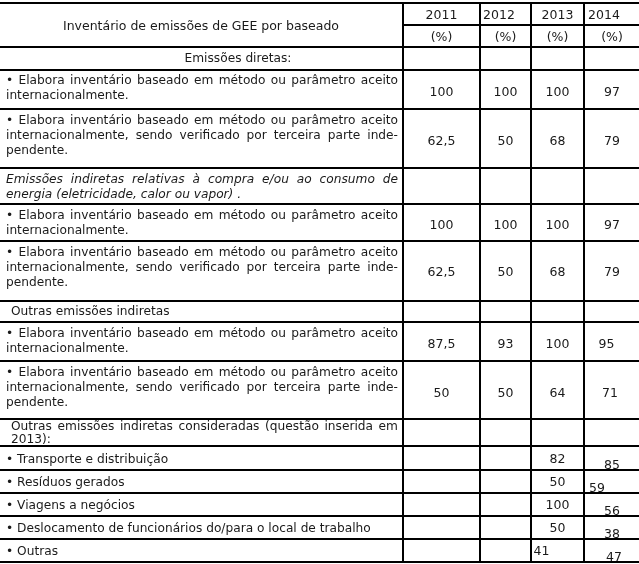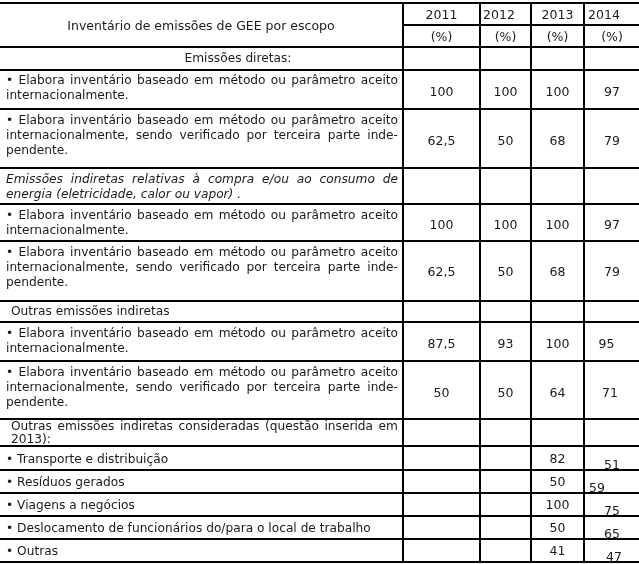--- a/index.html
+++ b/index.html
@@ -34,21 +34,21 @@
   <div class="hline" style="top:492px;width:639px;"></div>
   <div class="hline" style="top:515px;width:639px;"></div>
   <div class="hline" style="top:538px;width:639px;"></div>
   <div class="hline" style="top:561px;width:639px;"></div>
 
   <div class="vline" style="left:402px;top:2px;height:561px;"></div>
   <div class="vline" style="left:479px;top:2px;height:561px;"></div>
   <div class="vline" style="left:530px;top:2px;height:561px;"></div>
   <div class="vline" style="left:583px;top:2px;height:561px;"></div>
 
-  <div class="cell hdr" style="left:0;width:402px;top:18px;">Inventário de emissões de GEE por escopo</div>
+  <div class="cell hdr" style="left:0;width:402px;top:18px;">Inventário de emissões de GEE por baseado</div>
   <div class="cell hdr" style="left:404px;width:75px;top:7px;">2011</div>
   <div class="cell hdr" style="left:481px;width:36px;top:7px;">2012</div>
   <div class="cell hdr" style="left:532px;width:51px;top:7px;">2013</div>
   <div class="cell hdr" style="left:585px;width:38px;top:7px;">2014</div>
   <div class="cell hdr" style="left:404px;width:75px;top:29px;">(%)</div>
   <div class="cell hdr" style="left:481px;width:49px;top:29px;">(%)</div>
   <div class="cell hdr" style="left:532px;width:51px;top:29px;">(%)</div>
   <div class="cell hdr" style="left:585px;width:54px;top:29px;">(%)</div>
 
   <div class="cell" style="left:0;width:476px;text-align:center;top:51px;">Emissões diretas:</div>
@@ -90,30 +90,30 @@
   <div class="cell label" style="top:365px;">• Elabora inventário baseado em método ou parâmetro aceito internacionalmente, sendo verificado por terceira parte inde-pendente.</div>
   <div class="cell num" style="left:404px;width:75px;top:385px;">50</div>
   <div class="cell num" style="left:481px;width:49px;top:385px;">50</div>
   <div class="cell num" style="left:532px;width:51px;top:385px;">64</div>
   <div class="cell num" style="left:585px;width:50px;top:385px;">71</div>
 
   <div class="cell label" style="top:420px;left:11px;width:387px;line-height:13px;">Outras emissões indiretas consideradas (questão inserida em 2013):</div>
 
   <div class="cell label" style="top:452px;">• Transporte e distribuição</div>
   <div class="cell num" style="left:532px;width:51px;top:451px;">82</div>
-  <div class="cell num" style="left:585px;width:54px;top:457px;">51</div>
+  <div class="cell num" style="left:585px;width:54px;top:457px;">85</div>
 
   <div class="cell label" style="top:475px;">• Resíduos gerados</div>
   <div class="cell num" style="left:532px;width:51px;top:474px;">50</div>
   <div class="cell num" style="left:563px;width:68px;top:480px;">59</div>
 
   <div class="cell label" style="top:498px;">• Viagens a negócios</div>
   <div class="cell num" style="left:532px;width:51px;top:497px;">100</div>
-  <div class="cell num" style="left:585px;width:54px;top:503px;">75</div>
+  <div class="cell num" style="left:585px;width:54px;top:503px;">56</div>
 
   <div class="cell label" style="top:521px;">• Deslocamento de funcionários do/para o local de trabalho</div>
   <div class="cell num" style="left:532px;width:51px;top:520px;">50</div>
-  <div class="cell num" style="left:585px;width:54px;top:526px;">65</div>
+  <div class="cell num" style="left:585px;width:54px;top:526px;">38</div>
 
   <div class="cell label" style="top:544px;">• Outras</div>
-  <div class="cell num" style="left:532px;width:51px;top:543px;">41</div>
+  <div class="cell num" style="left:516px;width:51px;top:543px;">41</div>
   <div class="cell num" style="left:585px;width:58px;top:549px;">47</div>
 </div>
 
 </body></html>

